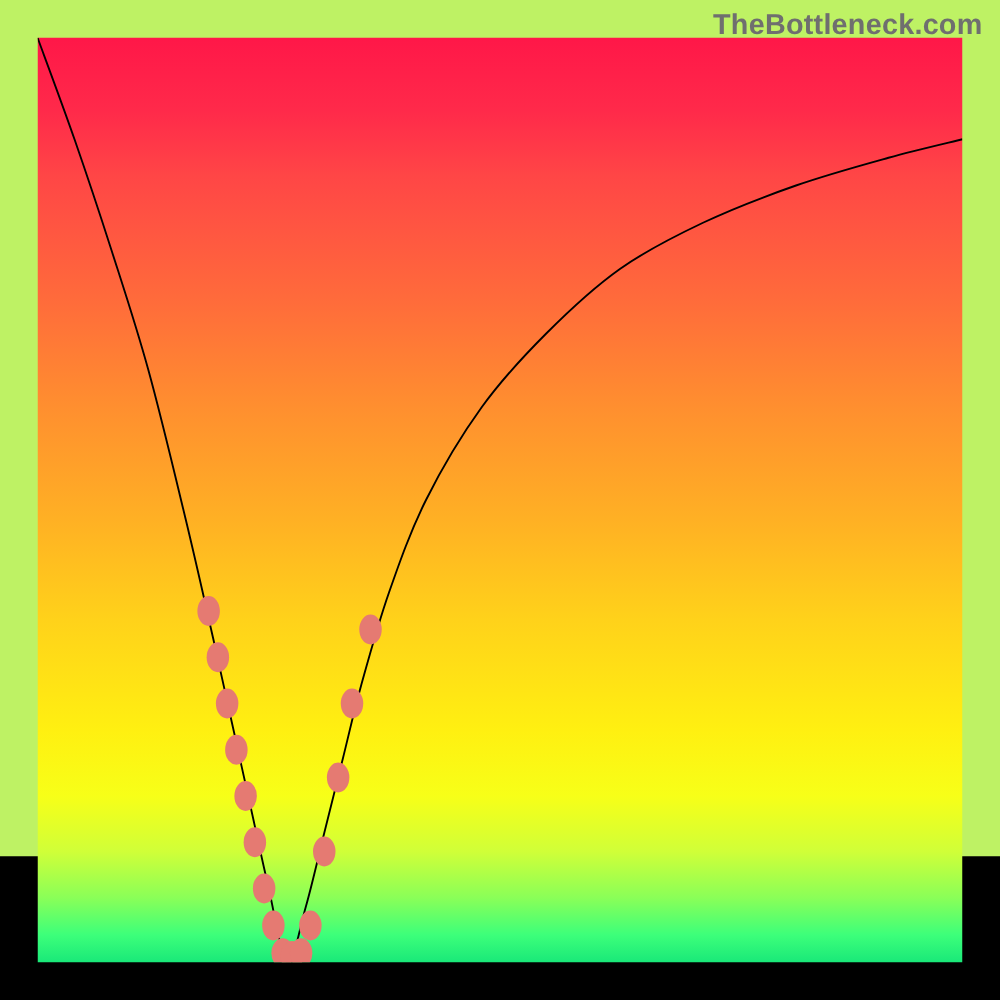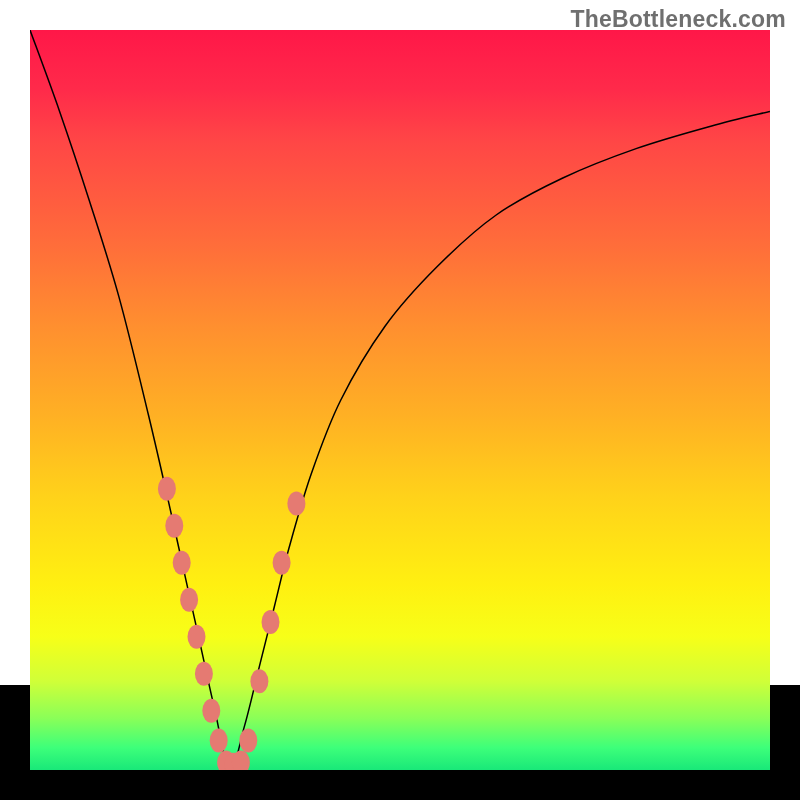--- a/index.html
+++ b/index.html
@@ -1,21 +1,21 @@
 <!DOCTYPE html>
 <html><head>
 <meta charset="utf-8">
 <style>
   * { margin: 0; padding: 0; box-sizing: border-box; }
   html, body { width: 800px; height: 800px; overflow: hidden; background: #000; }
   .frame {
     position: relative;
     width: 800px;
     height: 685px;
-    background: #ffffff;
+    background: #bef264;
   }
   .plot {
     position: absolute;
     left: 30px;
     top: 30px;
     width: 740px;
     height: 740px;
     overflow: hidden;
   }
   .gradient {

